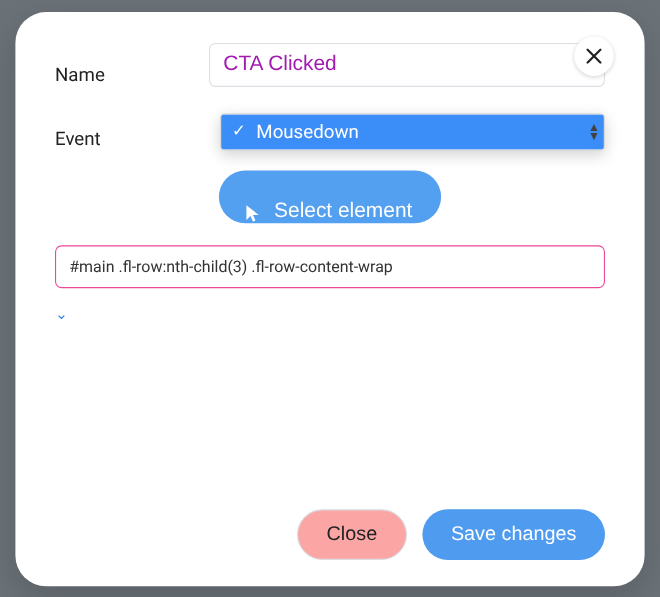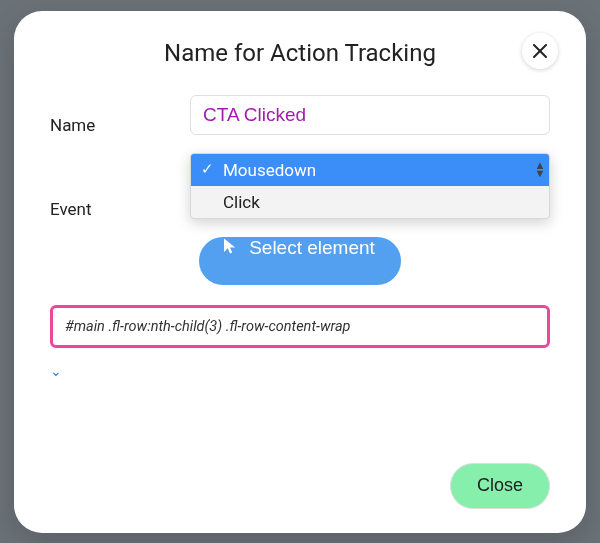--- a/index.html
+++ b/index.html
@@ -76,20 +76,21 @@
     flex: 1;
     position: relative;
   }
   .dropdown-open {
     border: 1px solid #d8d8d8;
     border-radius: 4px;
     background: #f3f3f3;
     box-shadow: 0 4px 14px rgba(0,0,0,0.18);
     overflow: hidden;
     position: relative;
+    margin-left: 10px;
   }
   .dd-option {
     padding: 6px 14px 6px 32px;
     font-size: 17px;
     color: #222;
     cursor: pointer;
     position: relative;
   }
   .dd-option.selected {
     background: #3b8df7;
@@ -123,35 +124,34 @@
   }
   .select-elem-btn {
     background: #539ff0;
     color: #fff;
     border: none;
     border-radius: 28px;
     height: 48px;
     padding: 0 26px 0 22px;
     font-size: 19px;
     display: flex;
-    align-items: flex-start;
+    align-items: flex-end;
     gap: 10px;
     cursor: pointer;
   }
   .select-elem-btn svg { width: 18px; height: 18px; fill: #fff; }
   .selector-display {
-    border: 3px solid #ec4899;
+    border: 1px solid #ec4899;
     border-radius: 6px;
     padding: 10px 12px;
     font-size: 14.5px;
     color: #333;
     font-family: inherit;
     margin-bottom: 14px;
     background: #fff;
-    font-style: italic;
   }
   .preview-toggle {
     display: flex;
     align-items: center;
     gap: 8px;
     font-size: 15.5px;
     color: #222;
     cursor: pointer;
     margin-bottom: 40px;
   }
@@ -171,21 +171,21 @@
     height: 46px;
     border-radius: 26px;
     padding: 0 26px;
     font-size: 18px;
     cursor: pointer;
     display: flex;
     align-items: center;
     border: 1px solid transparent;
   }
   .btn-close {
-    background: #86efac;
+    background: #fca5a5;
     color: #222;
     border-color: #d9dde1;
   }
   .btn-save {
     background: #4f9bef;
     color: #fff;
     border: none;
   }
 </style>
 </head>
@@ -194,33 +194,31 @@
 <div class="modal-wrap">
   <div class="modal">
 
     <div class="close-x">
       <svg viewBox="0 0 14 14">
         <line x1="1" y1="1" x2="13" y2="13" stroke="#222" stroke-width="2" stroke-linecap="round"></line>
         <line x1="13" y1="1" x2="1" y2="13" stroke="#222" stroke-width="2" stroke-linecap="round"></line>
       </svg>
     </div>
 
-    <h2 class="dialog-title">Name for Action Tracking</h2>
 
     <div class="form-row">
       <div class="form-label">Name</div>
       <input class="text-input" type="text" value="CTA Clicked" style="">
     </div>
 
     <div class="form-row event-row">
       <div class="form-label">Event</div>
       <div class="dropdown-area">
         <div class="dropdown-open">
           <div class="dd-option selected">Mousedown</div>
-          <div class="dd-option">Click</div>
           <div class="dd-arrows">
             <span class="tri">▲</span>
             <span class="tri">▼</span>
           </div>
         </div>
       </div>
     </div>
 
     <div class="select-elem-row">
       <button class="select-elem-btn">
@@ -232,16 +230,17 @@
     </div>
 
     <div class="selector-display">#main .fl-row:nth-child(3) .fl-row-content-wrap</div>
 
     <div class="preview-toggle">
       <span class="chev">⌄</span>
     </div>
 
     <div class="footer-buttons">
       <button class="btn btn-close">Close</button>
+      <button class="btn btn-save">Save changes</button>
     </div>
 
   </div>
 </div>
 
 </body></html>

